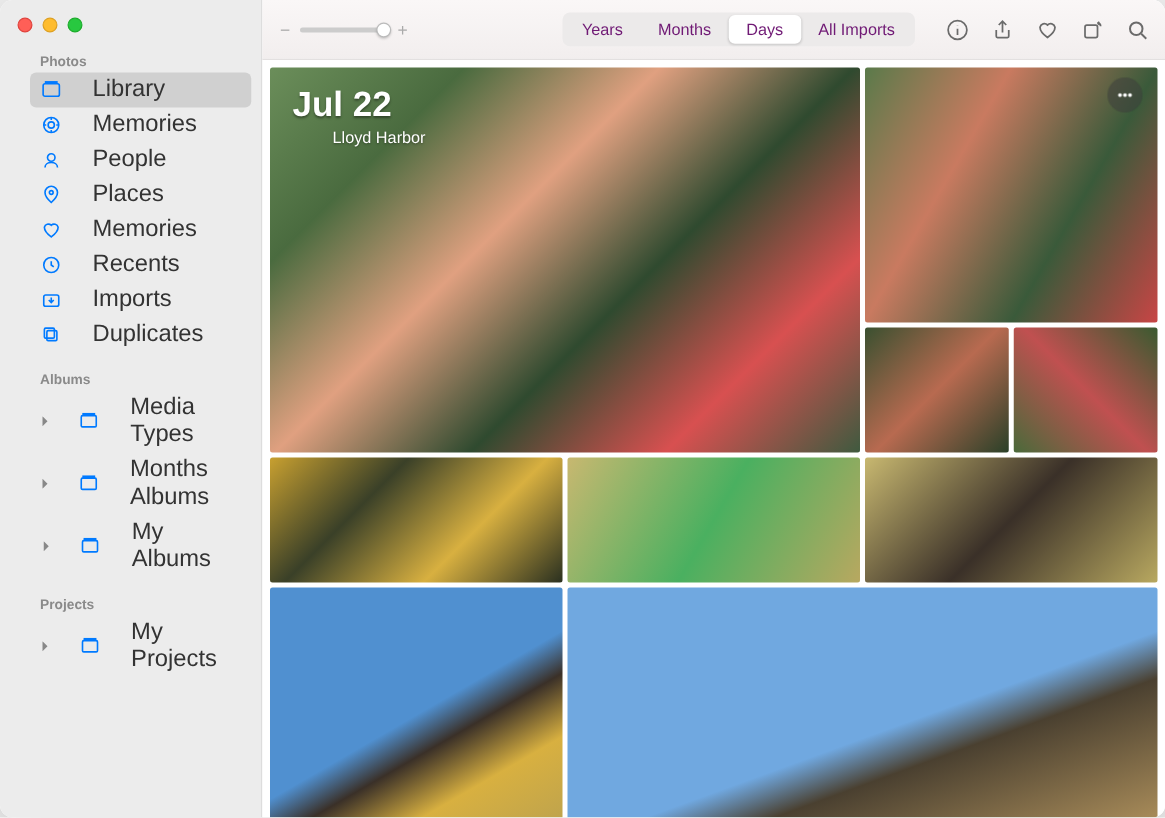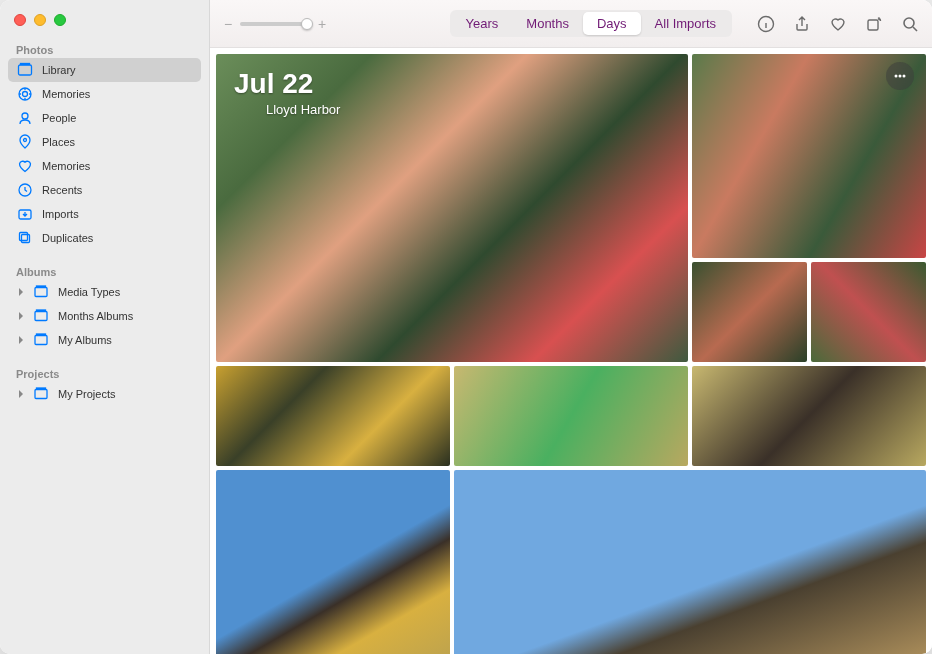--- a/index.html
+++ b/index.html
@@ -7,23 +7,23 @@
     .window { width: 932px; height: 654px; background: #fff; border-radius: 10px; overflow: hidden; display: flex; box-shadow: 0 10px 40px rgba(0,0,0,0.2); position: relative; }
     
     
     .sidebar { width: 210px; background: #ececec; border-right: 1px solid #d8d8d8; display: flex; flex-direction: column; flex-shrink: 0; }
     .traffic-lights { display: flex; gap: 8px; padding: 14px 14px 10px 14px; align-items: center; }
     .traffic-light { width: 12px; height: 12px; border-radius: 50%; }
     .tl-close { background: #ff5f57; border: 0.5px solid #e0443e; }
     .tl-min { background: #febc2e; border: 0.5px solid #dea123; }
     .tl-max { background: #28c840; border: 0.5px solid #1dad2c; }
     
-    .sidebar-section { padding: 2px 8px 8px 8px; }
+    .sidebar-section { padding: 2px 8px 8px 24px; }
     .section-header { font-size: 11px; font-weight: 600; color: #8a8a8a; padding: 6px 8px 2px 8px; }
-    .sidebar-item { display: flex; align-items: center; gap: 8px; padding: 3px 8px; border-radius: 5px; font-size: 11px; color: #333; cursor: default; }
+    .sidebar-item { display: flex; align-items: center; gap: 24px; padding: 3px 8px; border-radius: 5px; font-size: 19px; color: #333; cursor: default; }
     .sidebar-item.selected { background: #d0d0d0; }
     .sidebar-item .icon { width: 18px; height: 18px; display: flex; align-items: center; justify-content: center; color: #007aff; flex-shrink: 0; }
     .sidebar-item .disclosure { width: 10px; height: 10px; display:flex; align-items:center; justify-content:center; color:#888; margin-right: -2px;}
     
     
     .main { flex: 1; display: flex; flex-direction: column; background: #fff; }
     
     
     .toolbar { height: 48px; display: flex; align-items: center; padding: 0 12px; gap: 10px; background: linear-gradient(#faf7f7,#f2eeee); border-bottom: 1px solid #e3e0e0; }
     .zoom { display: flex; align-items: center; gap: 6px; color: #888; }

